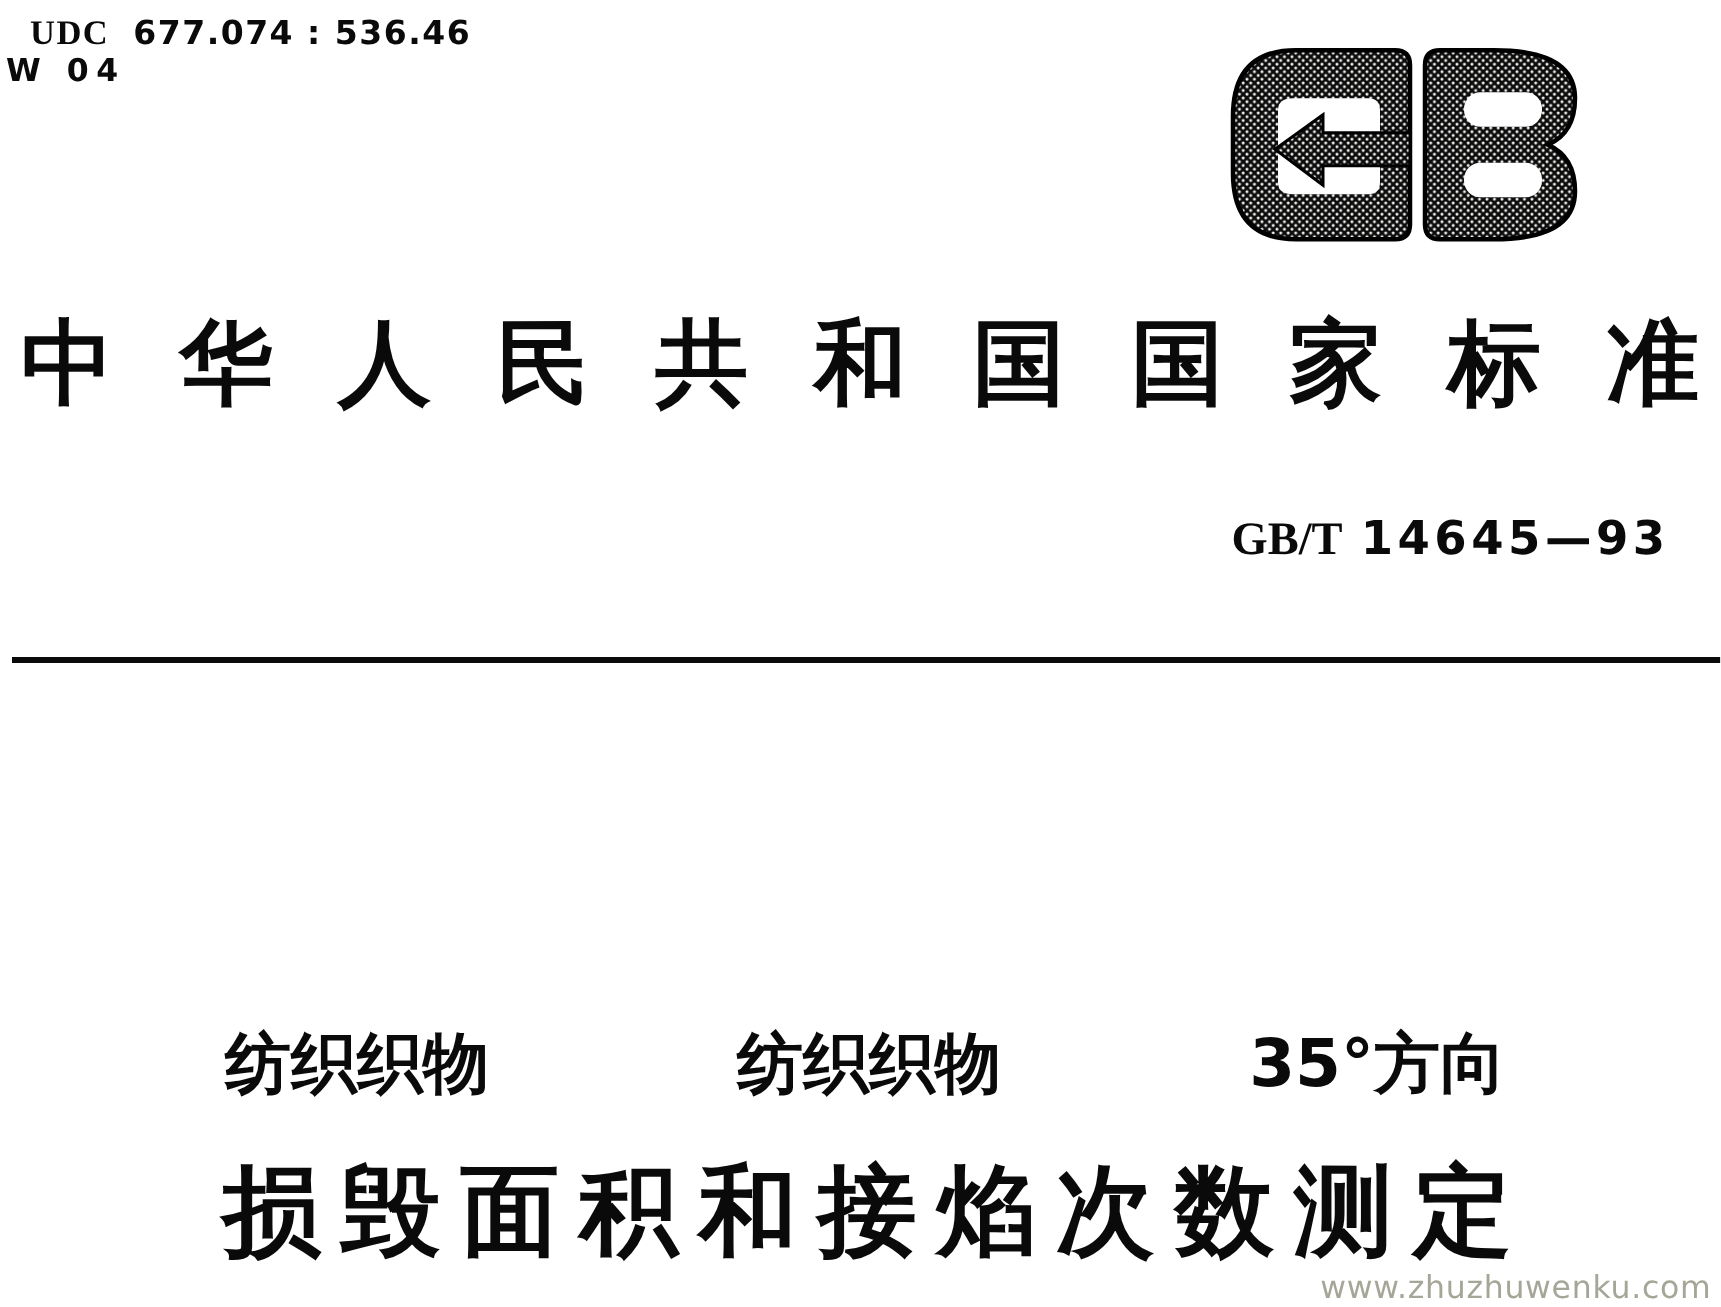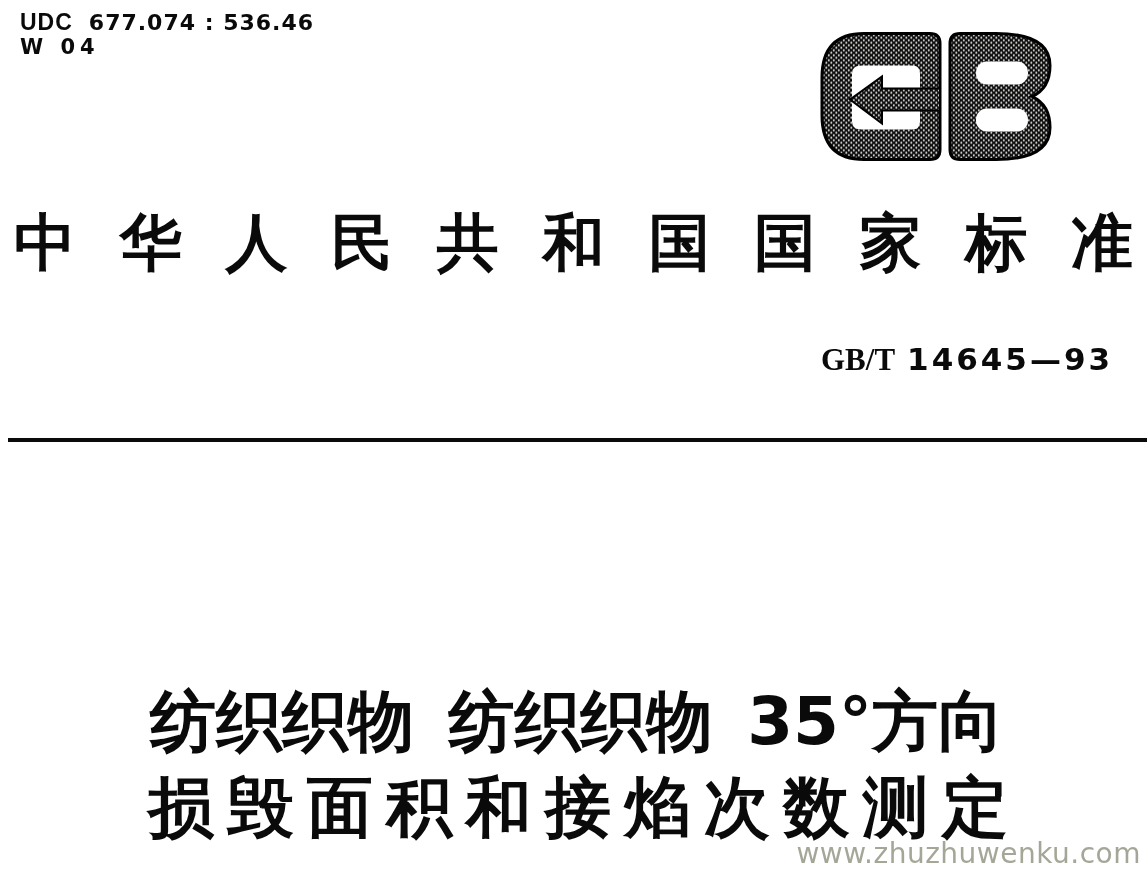--- a/index.html
+++ b/index.html
@@ -10,24 +10,24 @@
     background: #ffffff;
     color: #0a0a0a;
     font-family: "Liberation Serif", serif;
     overflow: hidden;
   }
   
   .udc {
     position: absolute; left: 20px; top: 9px;
     font-weight: bold; font-size: 23px; white-space: nowrap;
   }
-  .udc-label { font-family: Liberation Sans, sans-serif; letter-spacing: 1px; margin-right: 16px; text-align: right; }
+  .udc-label { font-family: Liberation Serif, serif; letter-spacing: 1px; margin-right: 16px; text-align: right; }
   .udc-value { font-family: "DejaVu Sans", sans-serif; font-size: 22px; letter-spacing: 1px; text-align: right; }
   .wcode {
-    position: absolute; left: 20px; top: 35px;
+    position: absolute; left: 4px; top: 35px;
     font-family: "DejaVu Sans", sans-serif;
     font-weight: bold; font-size: 21px; letter-spacing: 5px;
   }
   
   .logo { position: absolute; left: 820px; top: 31px; width: 232px; height: 131px; }
   .sr-only { position: absolute; width: 1px; height: 1px; overflow: hidden; clip: rect(0 0 0 0); }
   
   .heading {
     position: absolute; left: 14px; top: 208px; width: 1119px;
     font-family: "Liberation Serif", serif;
@@ -44,32 +44,32 @@
   
   .rule {
     position: absolute; left: 8px; top: 438px; width: 1139px; height: 4px;
     background: #0a0a0a;
   }
   
   .title1 {
     position: absolute; left: 150px; top: 686px; width: 854px;
     display: flex; justify-content: space-between;
     font-family: "DejaVu Sans", sans-serif;
-    font-weight: bold; font-size: 66px; line-height: 1.1; white-space: nowrap;
+    font-weight: bold; font-size: 44px; line-height: 1.1; white-space: nowrap;
   }
   .title2 {
     position: absolute; left: 148px; top: 772px; width: 860px;
     font-family: "DejaVu Sans", sans-serif;
     font-weight: bold; font-size: 66px; line-height: 1.1;
   }
   
   .watermark {
     position: absolute; right: 6px; bottom: 1px;
     font-family: "DejaVu Sans", sans-serif;
-    font-size: 28px; color: #a6a698; letter-spacing: 0.5px;
+    font-size: 21px; color: #a6a698; letter-spacing: 0.5px;
   }
 </style>
 </head>
 <body>
 
 <div class="page">
 
   <div class="udc">
     <span class="udc-label">UDC</span><span class="udc-value">677.074 : 536.46</span>
   </div>

